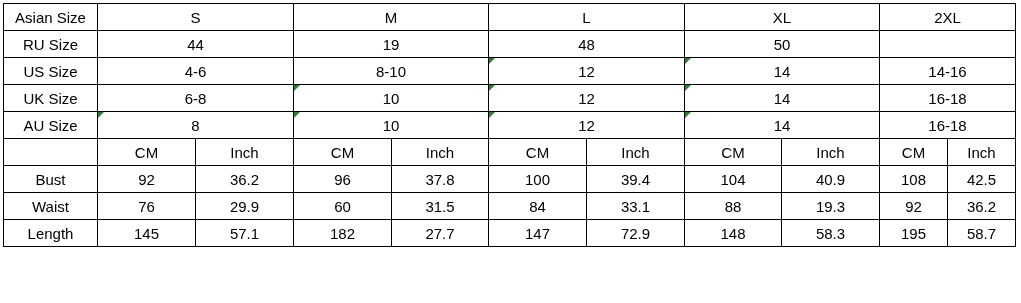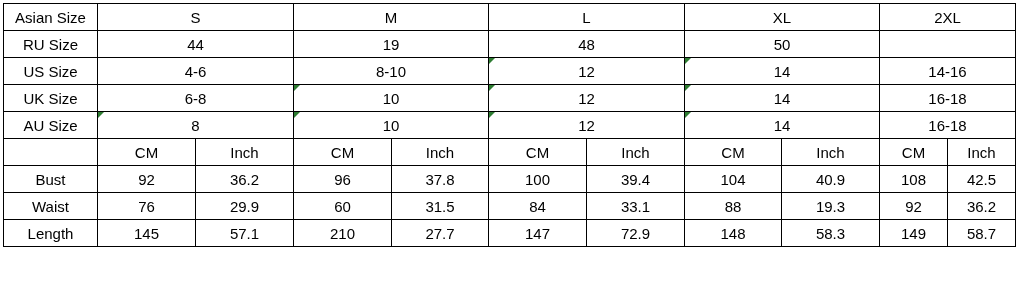--- a/index.html
+++ b/index.html
@@ -149,23 +149,23 @@
         <td>33.1</td>
         <td>88</td>
         <td>19.3</td>
         <td>92</td>
         <td>36.2</td>
       </tr>
       <tr>
         <td class="label-cell">Length</td>
         <td>145</td>
         <td>57.1</td>
-        <td>210</td>
+        <td>182</td>
         <td>27.7</td>
         <td>147</td>
         <td>72.9</td>
         <td>148</td>
         <td>58.3</td>
-        <td>149</td>
+        <td>195</td>
         <td>58.7</td>
       </tr>
     </tbody>
 </table>
 
 </body></html>

